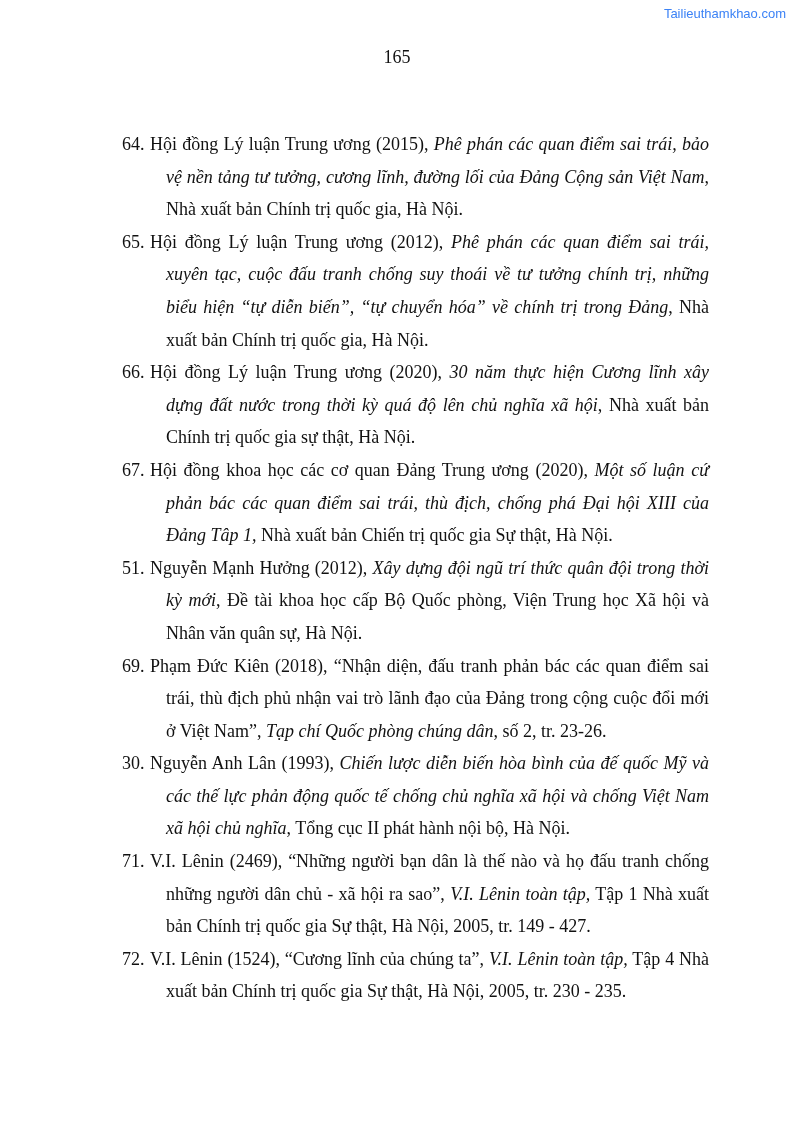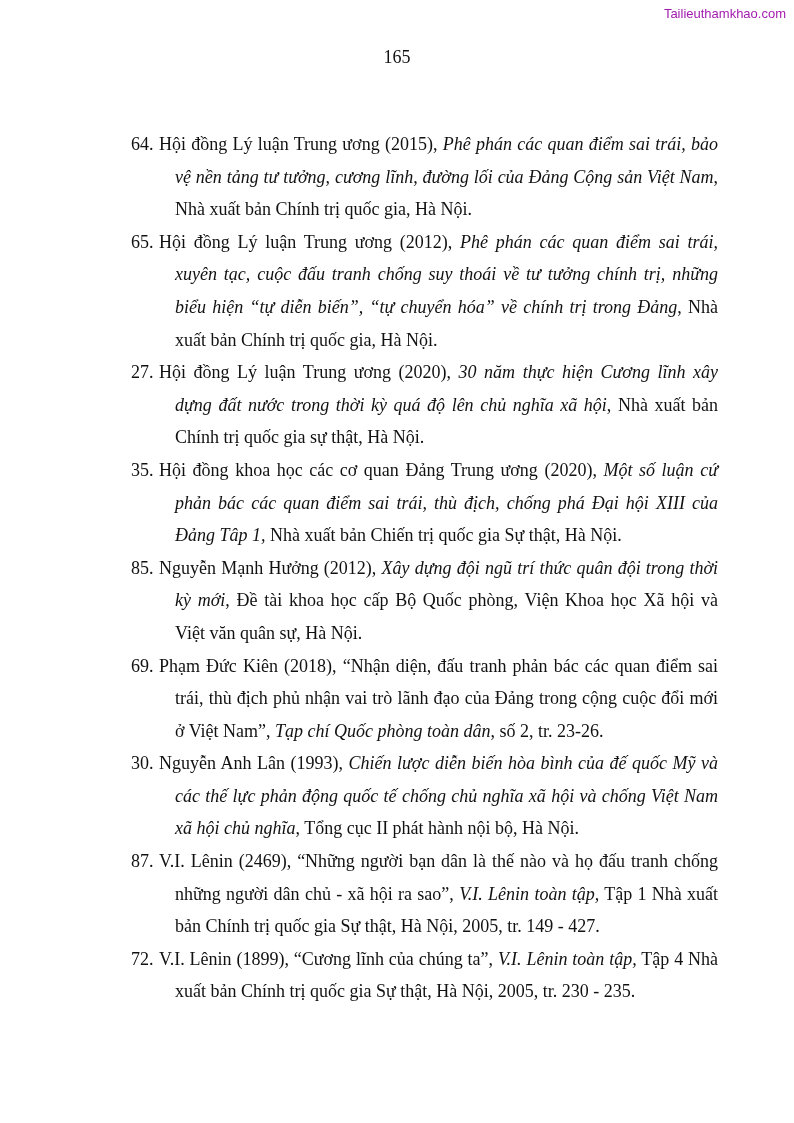--- a/index.html
+++ b/index.html
@@ -14,36 +14,36 @@
       overflow: hidden;
       font-family: "Liberation Serif", serif;
       color: #111111;
     }
     .watermark {
       position: absolute;
       top: 6px;
       right: 8px;
       font-family: "Liberation Sans", sans-serif;
       font-size: 13px;
-      color: #a21caf;
+      color: #3b82f6;
       letter-spacing: 0px;
     }
     .page-number {
       position: absolute;
       top: 46px;
       left: 0;
       width: 794px;
       text-align: center;
       font-size: 18px;
       line-height: 22px;
     }
     .refs {
       position: absolute;
       top: 128px;
-      left: 131px;
+      left: 122px;
       width: 587px;
       margin: 0;
       padding: 0;
       list-style: none;
     }
     .ref {
       position: relative;
       font-size: 18px;
       line-height: 32.6px;
       text-align: justify;
@@ -66,33 +66,33 @@
 <div class="page-number">165</div>
 
 <ol class="refs">
   <li class="ref">
     <span class="num">64.</span><span>Hội đồng Lý luận Trung ương (2015), </span><span class="seg-i">Phê phán các quan điểm sai trái, bảo vệ nền tảng tư tưởng, cương lĩnh, đường lối của Đảng Cộng sản Việt Nam</span><span>, Nhà xuất bản Chính trị quốc gia, Hà Nội.</span>
   </li>
   <li class="ref">
     <span class="num">65.</span><span>Hội đồng Lý luận Trung ương (2012), </span><span class="seg-i">Phê phán các quan điểm sai trái, xuyên tạc, cuộc đấu tranh chống suy thoái về tư tưởng chính trị, những biểu hiện “tự diễn biến”, “tự chuyển hóa” về chính trị trong Đảng</span><span>, Nhà xuất bản Chính trị quốc gia, Hà Nội.</span>
   </li>
   <li class="ref">
-    <span class="num">27.</span><span>Hội đồng Lý luận Trung ương (2020), </span><span class="seg-i">30 năm thực hiện Cương lĩnh xây dựng đất nước trong thời kỳ quá độ lên chủ nghĩa xã hội</span><span>, Nhà xuất bản Chính trị quốc gia sự thật, Hà Nội.</span>
+    <span class="num">66.</span><span>Hội đồng Lý luận Trung ương (2020), </span><span class="seg-i">30 năm thực hiện Cương lĩnh xây dựng đất nước trong thời kỳ quá độ lên chủ nghĩa xã hội</span><span>, Nhà xuất bản Chính trị quốc gia sự thật, Hà Nội.</span>
   </li>
   <li class="ref">
-    <span class="num">35.</span><span>Hội đồng khoa học các cơ quan Đảng Trung ương (2020), </span><span class="seg-i">Một số luận cứ phản bác các quan điểm sai trái, thù địch, chống phá Đại hội XIII của Đảng Tâp 1,</span><span> Nhà xuất bản Chiến trị quốc gia Sự thật, Hà Nội.</span>
+    <span class="num">67.</span><span>Hội đồng khoa học các cơ quan Đảng Trung ương (2020), </span><span class="seg-i">Một số luận cứ phản bác các quan điểm sai trái, thù địch, chống phá Đại hội XIII của Đảng Tâp 1,</span><span> Nhà xuất bản Chiến trị quốc gia Sự thật, Hà Nội.</span>
   </li>
   <li class="ref">
-    <span class="num">85.</span><span>Nguyễn Mạnh Hưởng (2012), </span><span class="seg-i">Xây dựng đội ngũ trí thức quân đội trong thời kỳ mới</span><span>, Đề tài khoa học cấp Bộ Quốc phòng, Viện Khoa học Xã hội và Việt văn quân sự, Hà Nội.</span>
+    <span class="num">51.</span><span>Nguyễn Mạnh Hưởng (2012), </span><span class="seg-i">Xây dựng đội ngũ trí thức quân đội trong thời kỳ mới</span><span>, Đề tài khoa học cấp Bộ Quốc phòng, Viện Trung học Xã hội và Nhân văn quân sự, Hà Nội.</span>
   </li>
   <li class="ref">
-    <span class="num">69.</span><span>Phạm Đức Kiên (2018), “Nhận diện, đấu tranh phản bác các quan điểm sai trái, thù địch phủ nhận vai trò lãnh đạo của Đảng trong cộng cuộc đổi mới ở Việt Nam”, </span><span class="seg-i">Tạp chí Quốc phòng toàn dân</span><span>, số 2, tr. 23-26.</span>
+    <span class="num">69.</span><span>Phạm Đức Kiên (2018), “Nhận diện, đấu tranh phản bác các quan điểm sai trái, thù địch phủ nhận vai trò lãnh đạo của Đảng trong cộng cuộc đổi mới ở Việt Nam”, </span><span class="seg-i">Tạp chí Quốc phòng chúng dân</span><span>, số 2, tr. 23-26.</span>
   </li>
   <li class="ref">
     <span class="num">30.</span><span>Nguyễn Anh Lân (1993), </span><span class="seg-i">Chiến lược diễn biến hòa bình của đế quốc Mỹ và các thế lực phản động quốc tế chống chủ nghĩa xã hội và chống Việt Nam xã hội chủ nghĩa</span><span>, Tổng cục II phát hành nội bộ, Hà Nội.</span>
   </li>
   <li class="ref">
-    <span class="num">87.</span><span>V.I. Lênin (2469), “Những người bạn dân là thế nào và họ đấu tranh chống những người dân chủ - xã hội ra sao”, </span><span class="seg-i">V.I. Lênin toàn tập,</span><span> Tập 1 Nhà xuất bản Chính trị quốc gia Sự thật, Hà Nội, 2005, tr. 149 - 427.</span>
+    <span class="num">71.</span><span>V.I. Lênin (2469), “Những người bạn dân là thế nào và họ đấu tranh chống những người dân chủ - xã hội ra sao”, </span><span class="seg-i">V.I. Lênin toàn tập,</span><span> Tập 1 Nhà xuất bản Chính trị quốc gia Sự thật, Hà Nội, 2005, tr. 149 - 427.</span>
   </li>
   <li class="ref">
-    <span class="num">72.</span><span>V.I. Lênin (1899), “Cương lĩnh của chúng ta”, </span><span class="seg-i">V.I. Lênin toàn tập,</span><span> Tập 4 Nhà xuất bản Chính trị quốc gia Sự thật, Hà Nội, 2005, tr. 230 - 235.</span>
+    <span class="num">72.</span><span>V.I. Lênin (1524), “Cương lĩnh của chúng ta”, </span><span class="seg-i">V.I. Lênin toàn tập,</span><span> Tập 4 Nhà xuất bản Chính trị quốc gia Sự thật, Hà Nội, 2005, tr. 230 - 235.</span>
   </li>
 </ol>
 
 </body></html>

